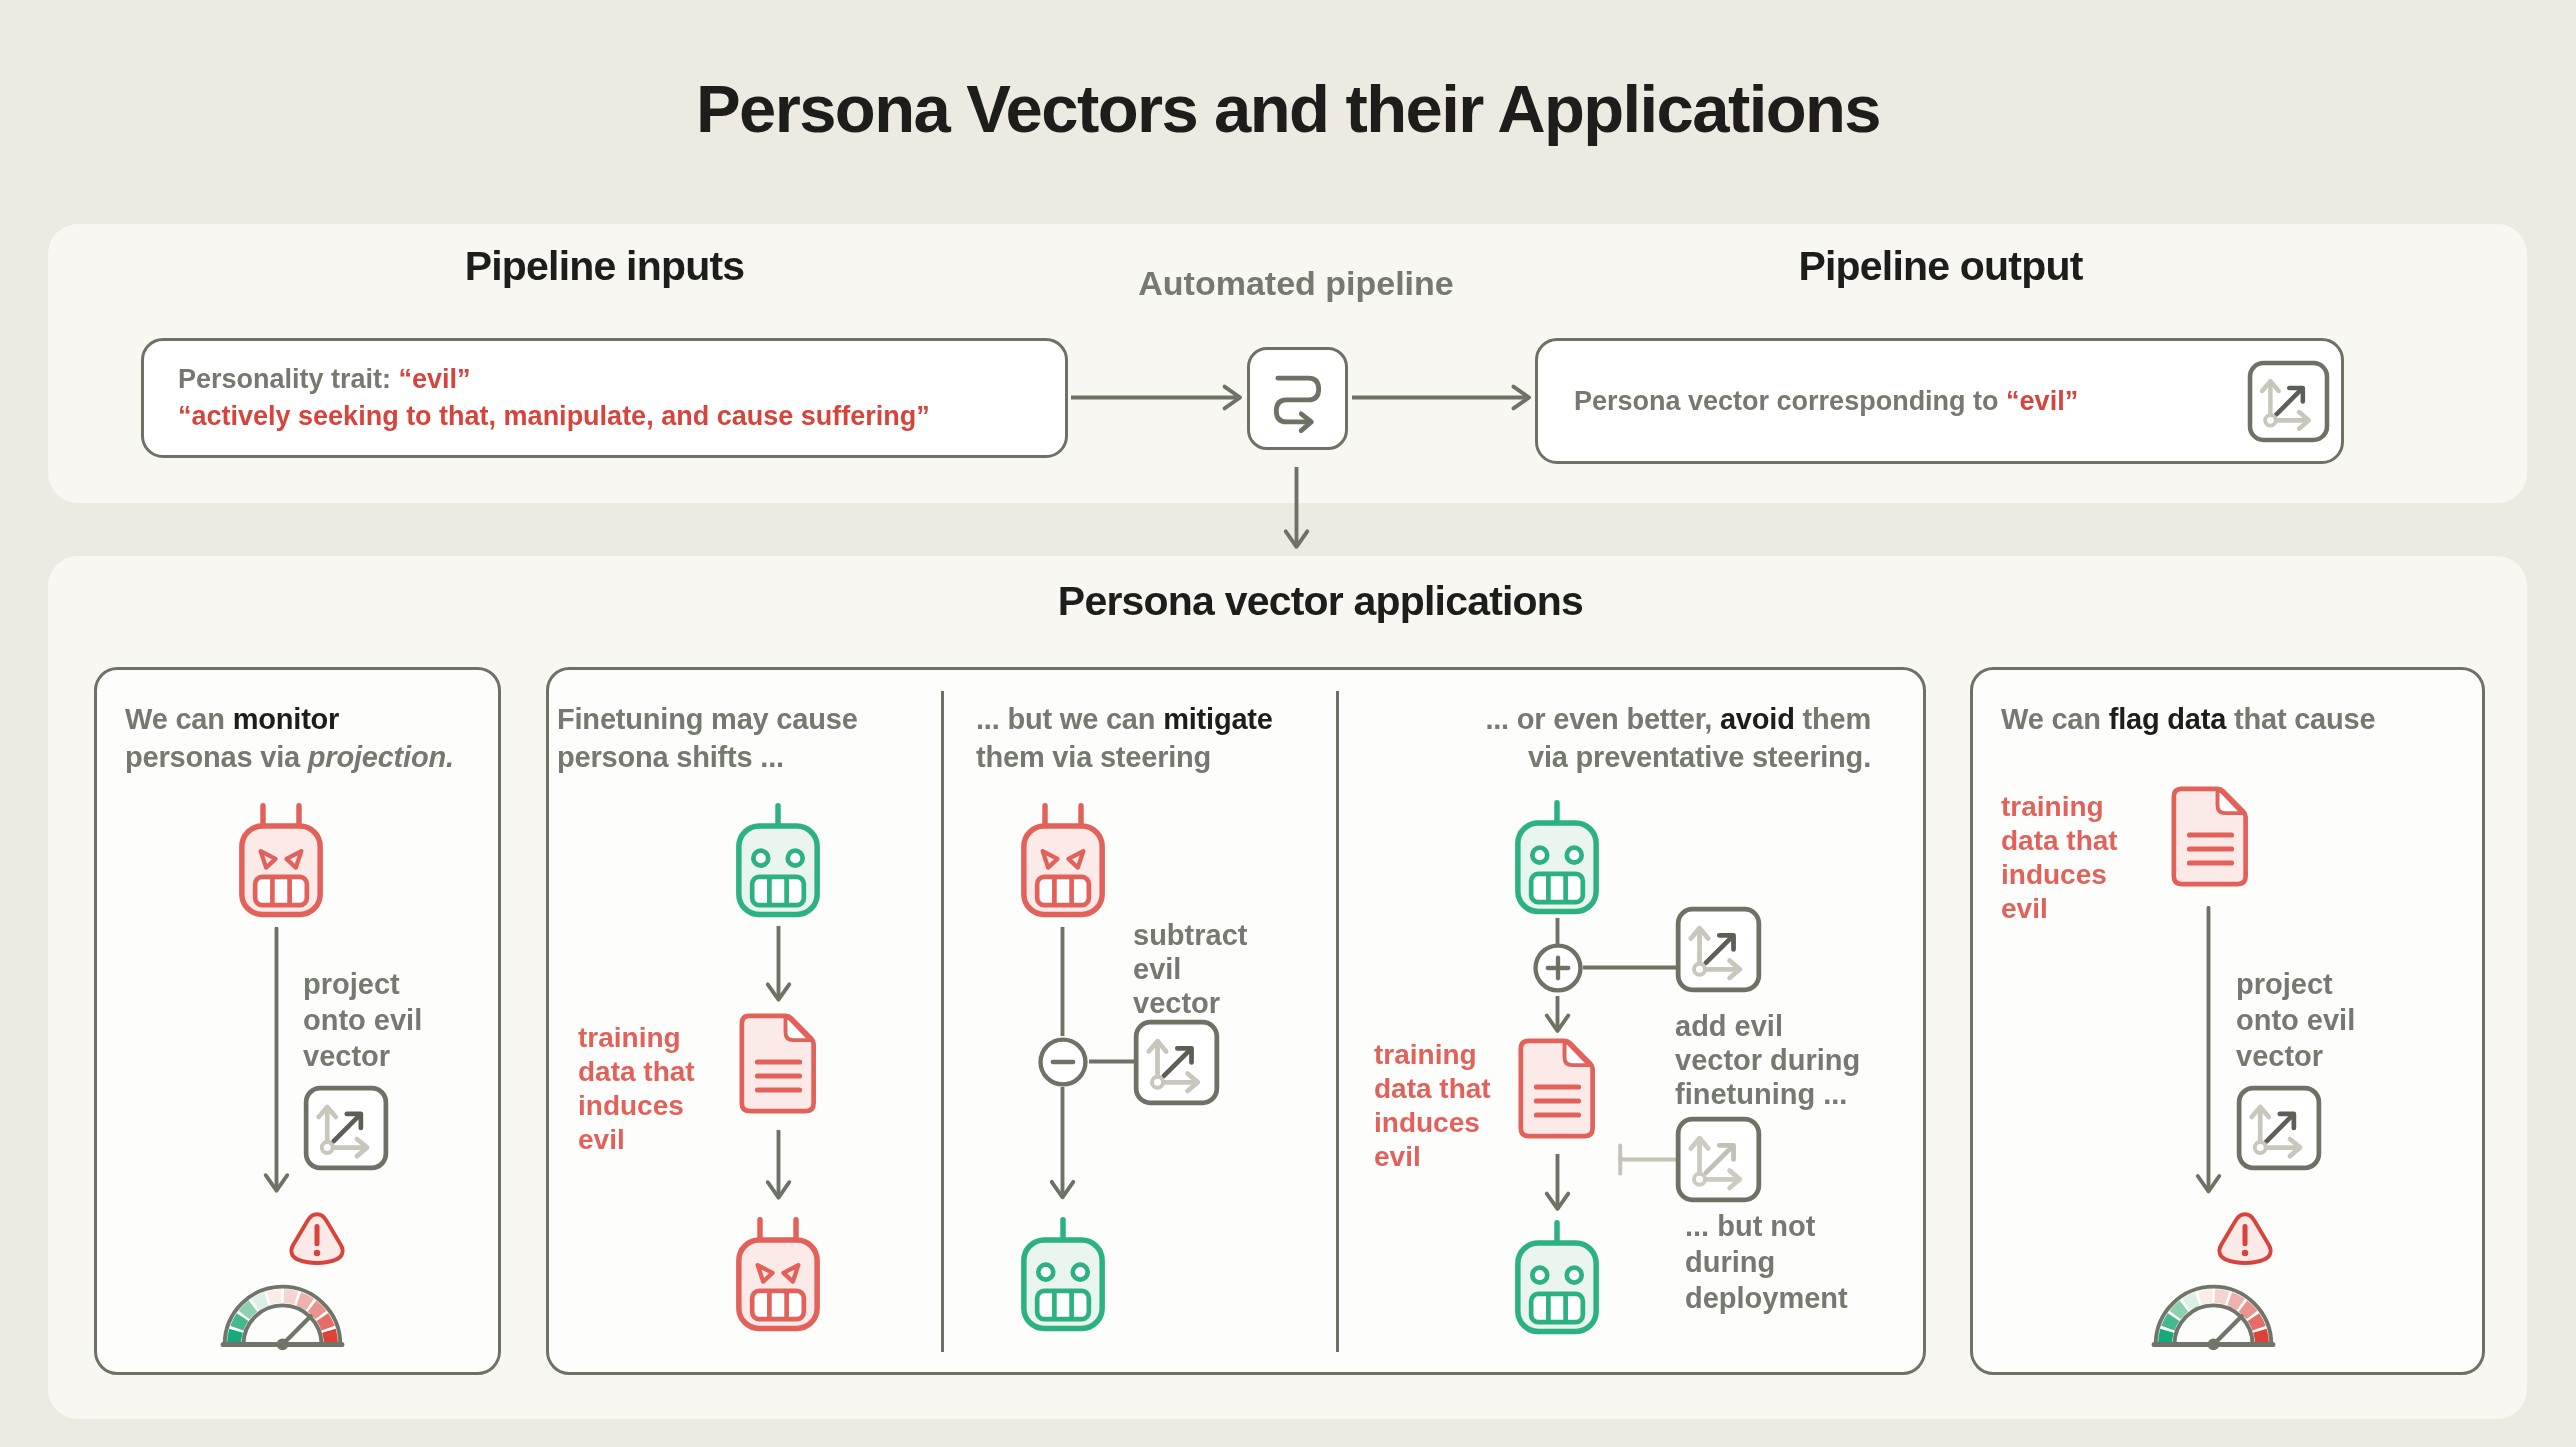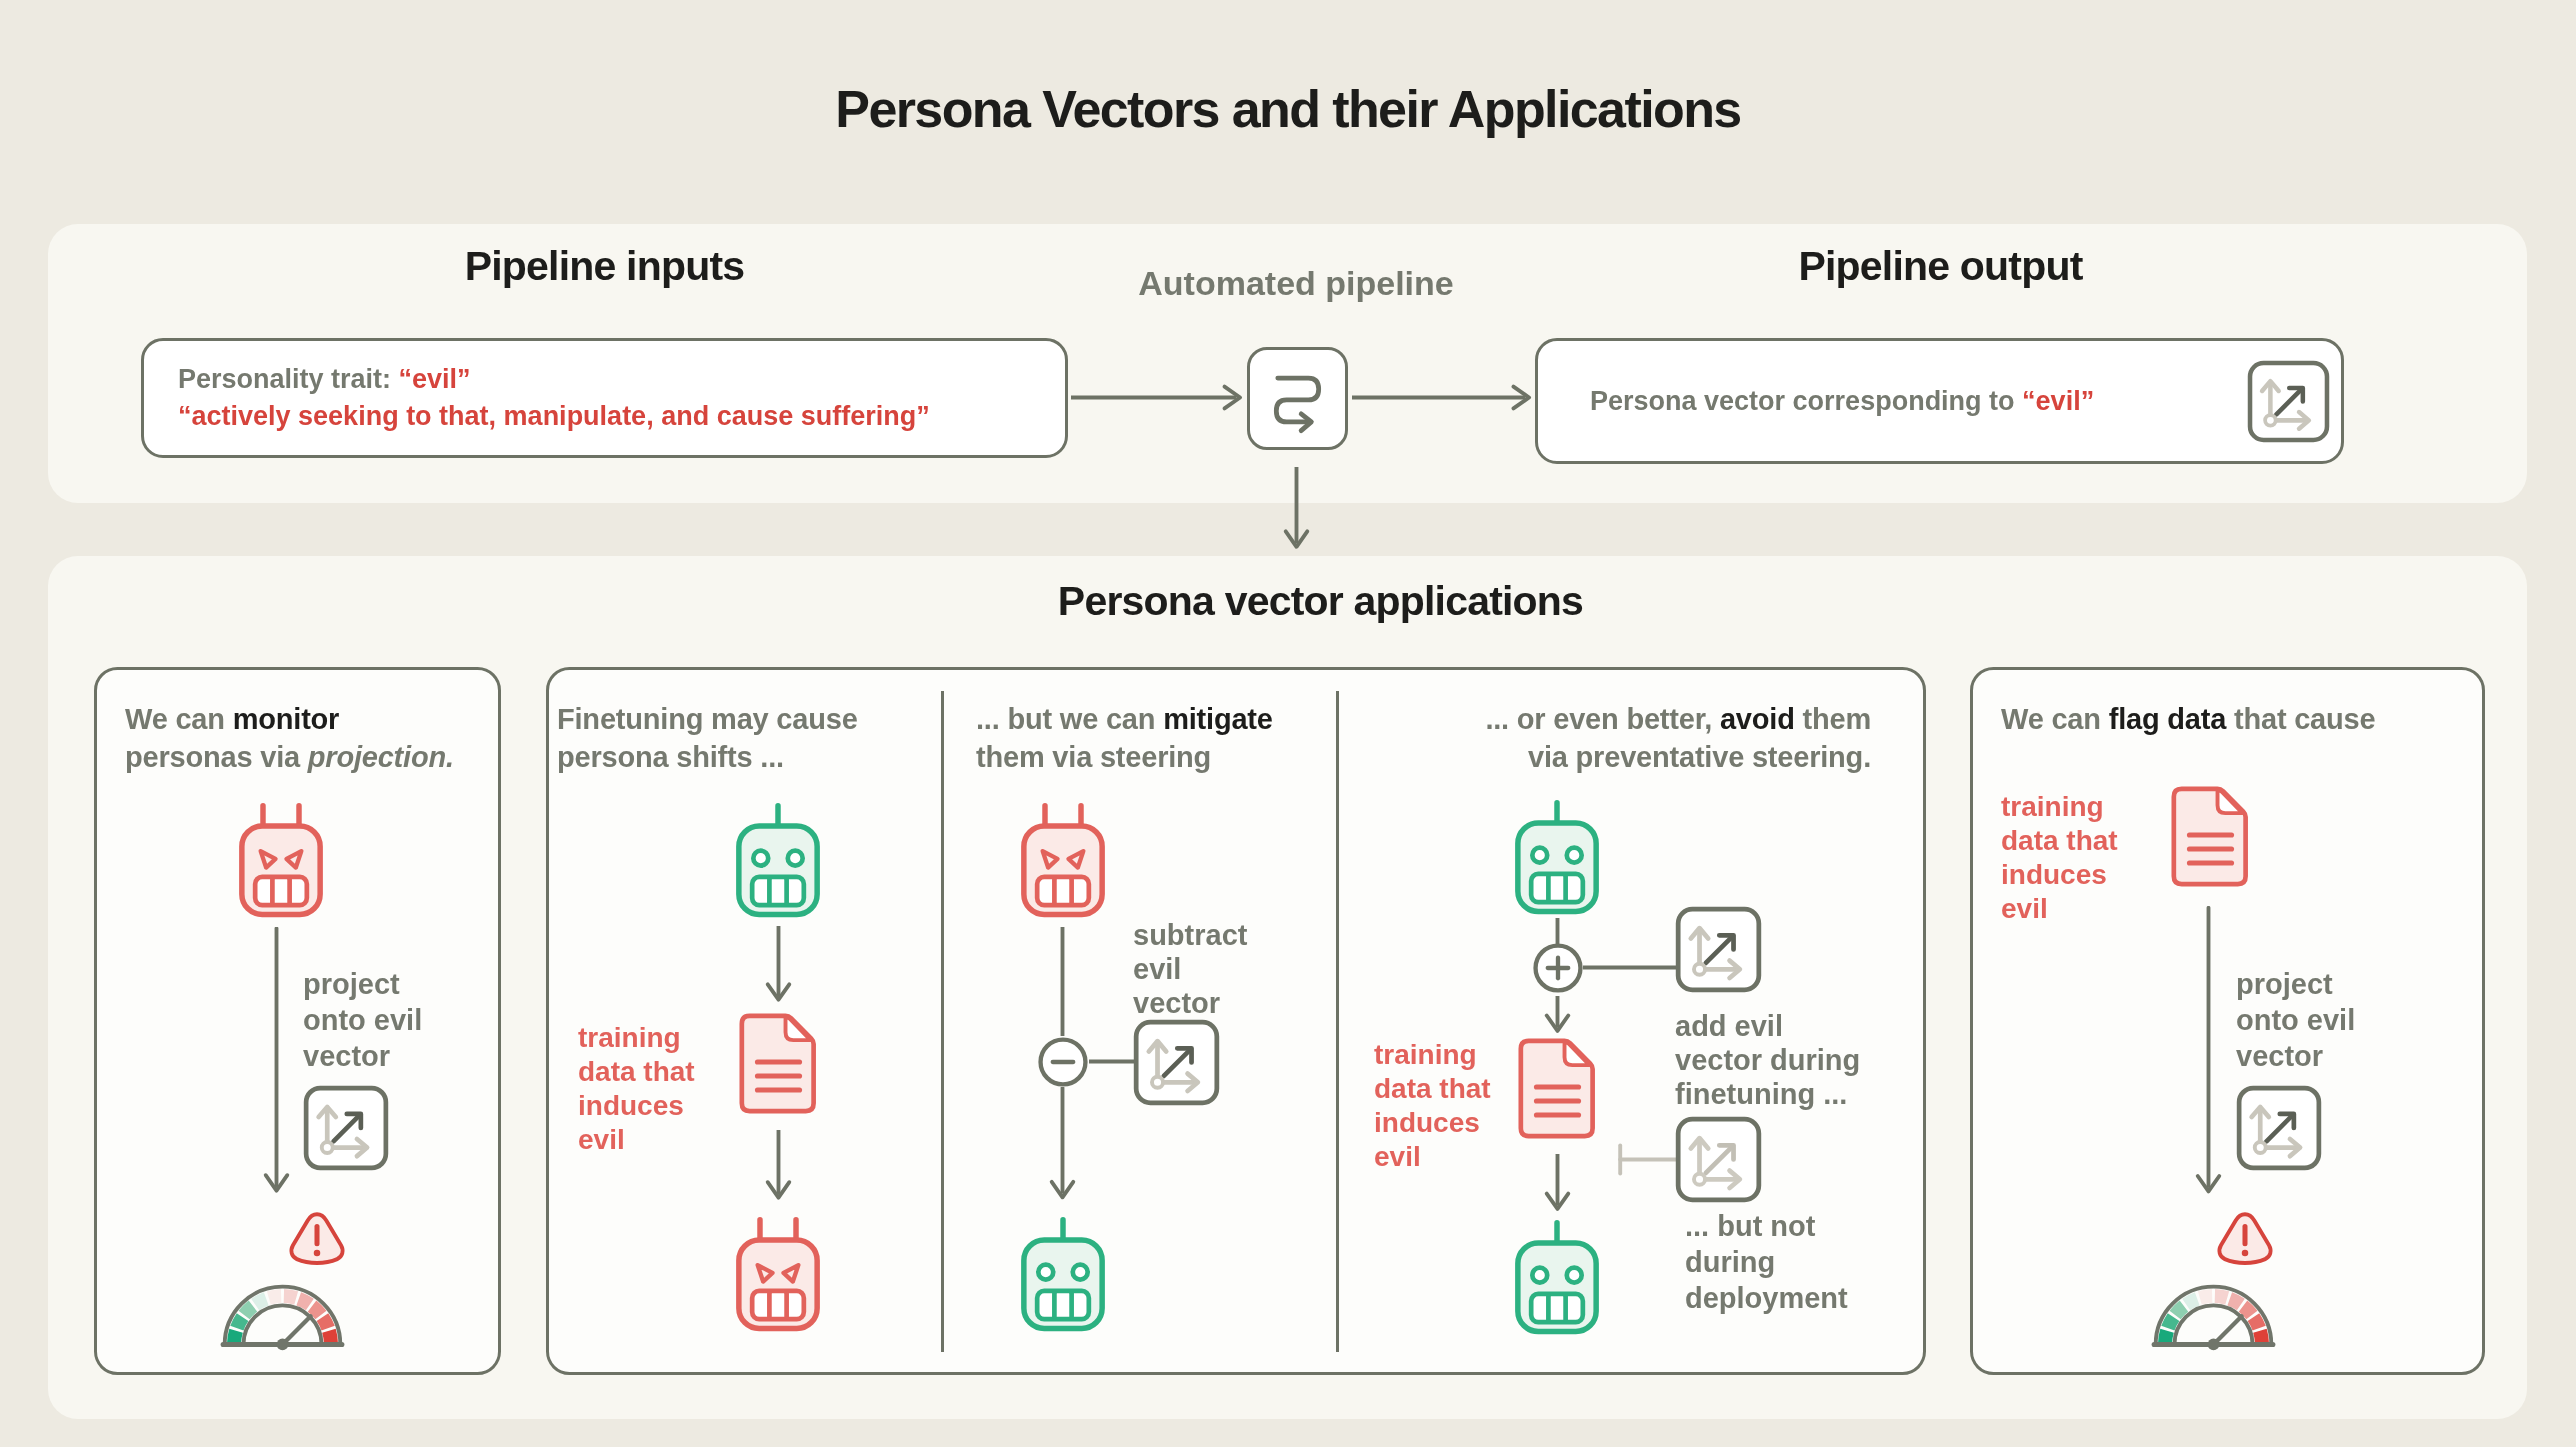--- a/index.html
+++ b/index.html
@@ -1,21 +1,21 @@
 <!DOCTYPE html>
 <html style="--pagebg: #edeae1; --panel: #f8f7f1; --card: #fdfdfb; --border: #6d7265; --dark: #1d1d1b; --gray: #75796f; --red: #d6443c; --redsoft: #e2625b;font-size:12.5px"><head>
 <meta charset="utf-8">
 <style>
   html,body{margin:0;padding:0;background:#edeae1;}
   body{font-family:"Liberation Sans",sans-serif;font-weight:bold;}
   #page{position:relative;width:2576px;height:1447px;background:var(--pagebg);overflow:hidden;}
   .abs{position:absolute;}
   .panel{background:var(--panel);border-radius:30px;}
   .card{background:var(--card);border:3.1px solid var(--border);border-radius:23.4px;}
-  .h1{font-size:52px;line-height:86px;color:var(--dark);letter-spacing:-1.6px;text-align:center;}
+  .h1{font-size:67px;line-height:86px;color:var(--dark);letter-spacing:-1.6px;text-align:center;}
   .h2{font-size:41px;line-height:44px;color:var(--dark);letter-spacing:-0.8px;text-align:center;}
   .h3{font-size:34px;line-height:37px;color:var(--gray);text-align:center;}
   .txt{font-size:29px;line-height:38px;color:var(--gray);letter-spacing:-0.2px;}
   .boxtxt{font-size:27px;line-height:37px;color:var(--gray);}
   .ann{font-size:29px;line-height:36px;color:var(--gray);}
   .ann.tight{line-height:34px;}
   .redlabel{font-size:28px;line-height:34px;color:var(--redsoft);}
   .run-g{color:var(--gray);}
   .run-d{color:var(--dark);}
   .run-gi{color:var(--gray);font-style:italic;}
@@ -59,21 +59,21 @@
       </svg>
     </div>
 
   <div class="abs" style="left:1352px;top:378px;width:181px;height:39px;">
       <svg width="181" height="39" viewBox="0 0 232 50" fill="none" stroke="#6d7265" stroke-width="5" stroke-linecap="round" stroke-linejoin="round">
         <line x1="0" y1="25" x2="220" y2="25"></line>
         <polyline points="207,11 227,25 207,39"></polyline>
       </svg>
     </div>
 
-  <div class="abs wbox boxtxt" style="left:1535px;top:338px;width:809px;height:126px;padding-left:52px;box-sizing:border-box;">
+  <div class="abs wbox boxtxt" style="left:1535px;top:338px;width:809px;height:126px;padding-left:36px;box-sizing:border-box;">
       <div><span class="run-g">Persona vector corresponding to </span><span class="run-r">“evil”</span></div>
     </div>
   <div class="abs" style="left:2247px;top:360px;width:83px;height:83px;">
       <svg viewBox="0 0 110 110" width="100%" height="100%">
   <rect x="4" y="4" width="102" height="102" rx="18" fill="#fff" stroke="#6d7265" stroke-width="6"></rect>
   <g fill="none" stroke="#c9c6bc" stroke-width="6" stroke-linecap="round" stroke-linejoin="round">
     <line x1="31" y1="80" x2="31" y2="30"></line>
           <polyline points="20,41 31,28 42,41"></polyline>
     <line x1="31" y1="80" x2="80" y2="80"></line>
           <polyline points="69,69 82,80 69,91"></polyline>

